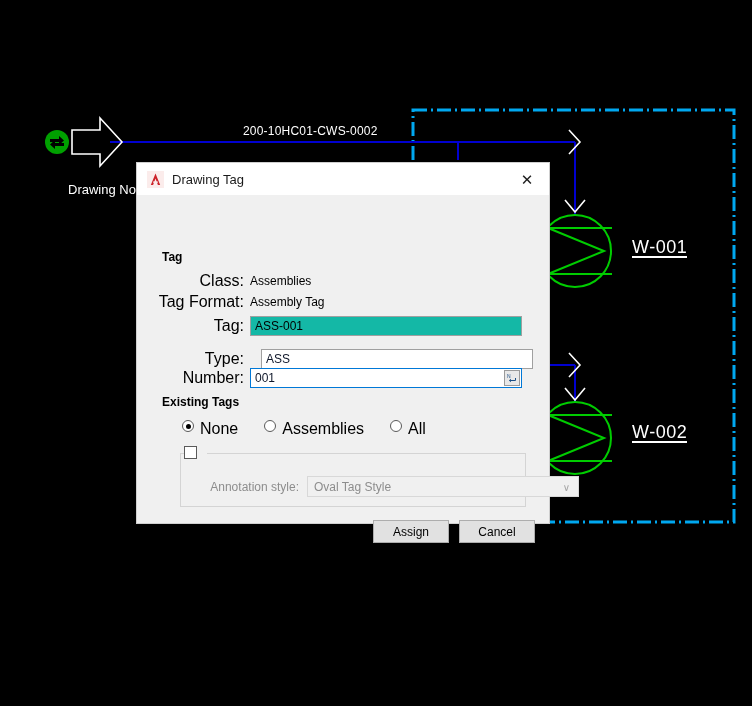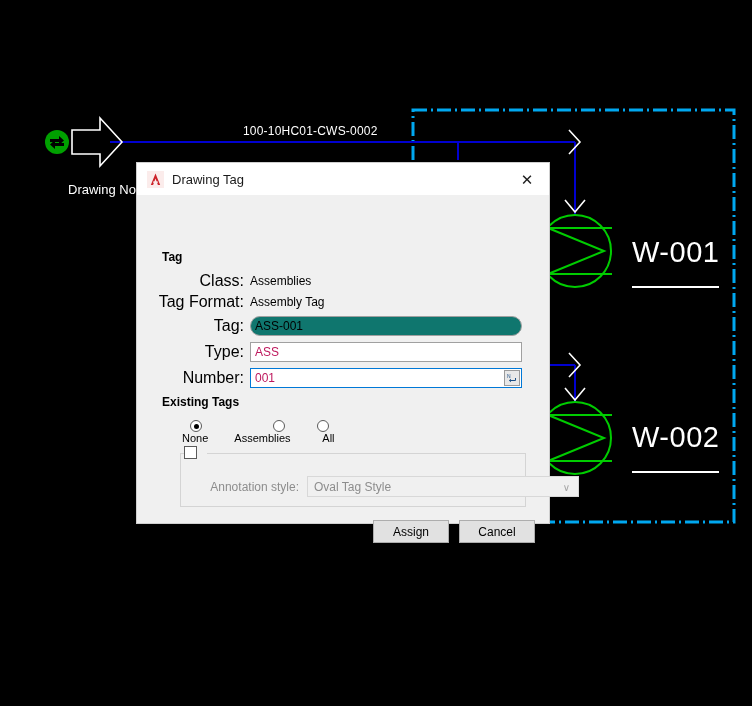--- a/index.html
+++ b/index.html
@@ -33,24 +33,24 @@
   #pipe-tag-label {
     left: 243px; top: 124px;
     font-size: 12px;
     letter-spacing: .2px;
   }
   #drawing-no-label {
     left: 68px; top: 182px;
     font-size: 13px;
   }
   .equip-label {
-    font-size: 29px;
+    font-size: 18px;
     letter-spacing: .5px;
     border-bottom: 2px solid #ffffff;
-    padding-bottom: 19px;
+    padding-bottom: 0;
     line-height: 1;
   }
   #equip-label-w001 { left: 632px; top: 238px; }
   #equip-label-w002 { left: 632px; top: 423px; }
 
   
   #assign-tag-dialog {
     position: absolute;
     left: 136px; top: 162px;
     width: 414px;
@@ -126,37 +126,36 @@
     color: #000;
   }
   .form-input {
     width: 272px;
     height: 20px;
     box-sizing: border-box;
     border: 1px solid #a0a0a0;
     background: #ffffff;
     font-family: "Liberation Sans", sans-serif;
     font-size: 12px;
-    color: #be185d;
+    color: #0f172a;
     padding: 0 4px;
     outline: none;
   }
   .form-input.readonly {
-    background: #0f766e;
-    color: #000;
-    border-radius: 10px;
+    background: #14b8a6;
+    color: #000;
   }
   .form-input.focused {
     border: 1px solid #0078d7;
   }
 
   #row-class       { top: 76px; }
   #row-tag-format  { top: 97px; }
   #row-tag         { top: 121px; }
-  #row-type        { top: 147px; }
+  #row-type        { top: 154px; gap: 11px; }
   #row-number      { top: 173px; }
 
   #number-input-wrap {
     position: relative;
     width: 272px;
     height: 20px;
   }
   #number-input-wrap .form-input { width: 272px; }
   #number-spinner-button {
     position: absolute;
@@ -176,26 +175,25 @@
   #radio-group {
     position: absolute;
     top: 225px;
     left: 45px;
     display: flex;
     align-items: center;
     gap: 0;
   }
   .radio-item {
     display: flex;
-    align-items: flex-end;
+    align-items: flex-start;
     cursor: pointer;
-    font-size: 11px;
+    font-size: 16px;
     color: #000;
     margin-right: 26px;
-    flex-direction: column;
   }
   .radio-circle {
     width: 12px; height: 12px;
     border: 1px solid #5a5a5a;
     border-radius: 50%;
     background: #fff;
     margin-right: 6px;
     position: relative;
     box-sizing: border-box;
     flex: 0 0 auto;
@@ -344,21 +342,21 @@
 
     <g stroke="#00cc00" stroke-width="2" fill="none">
       <circle cx="575" cy="438" r="36"></circle>
       <line x1="548" y1="415" x2="612" y2="415"></line>
       <polyline points="548,415 548,415 604,438 548,461"></polyline>
       <line x1="548" y1="461" x2="612" y2="461"></line>
       <line x1="548" y1="415" x2="548" y2="461"></line>
     </g>
   </svg>
 
-  <div class="cad-label" id="pipe-tag-label">100-10HC01-CWS-0002</div>
+  <div class="cad-label" id="pipe-tag-label">200-10HC01-CWS-0002</div>
 
   <div class="cad-label" id="drawing-no-label">Drawing No</div>
 
   <div class="cad-label equip-label" id="equip-label-w001">W-001</div>
 
   <div class="cad-label equip-label" id="equip-label-w002">W-002</div>
 </div>
 
 <div id="assign-tag-dialog">
 

